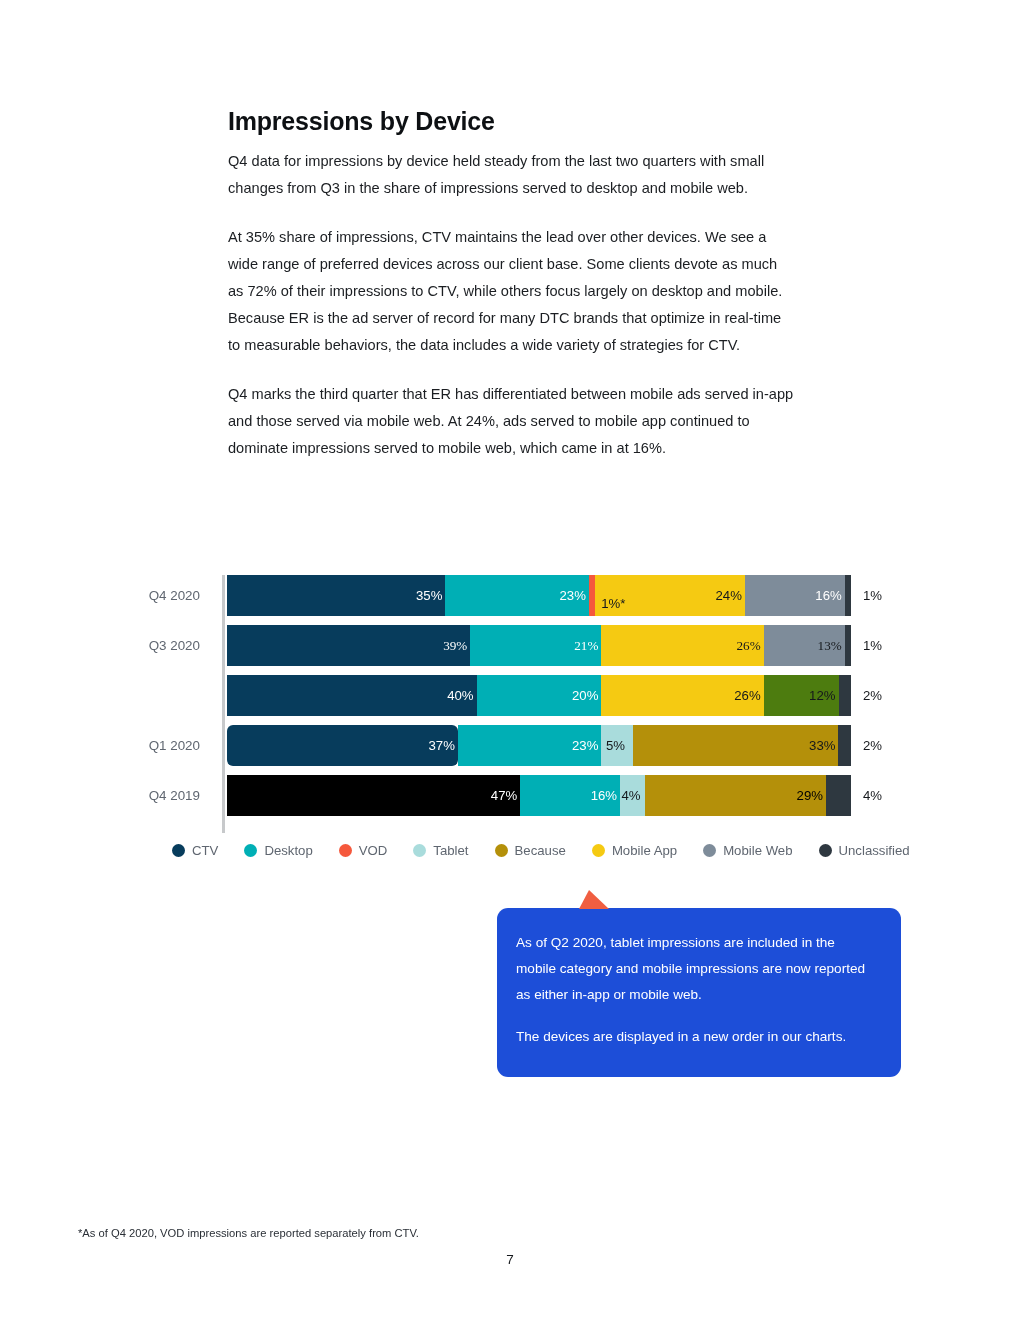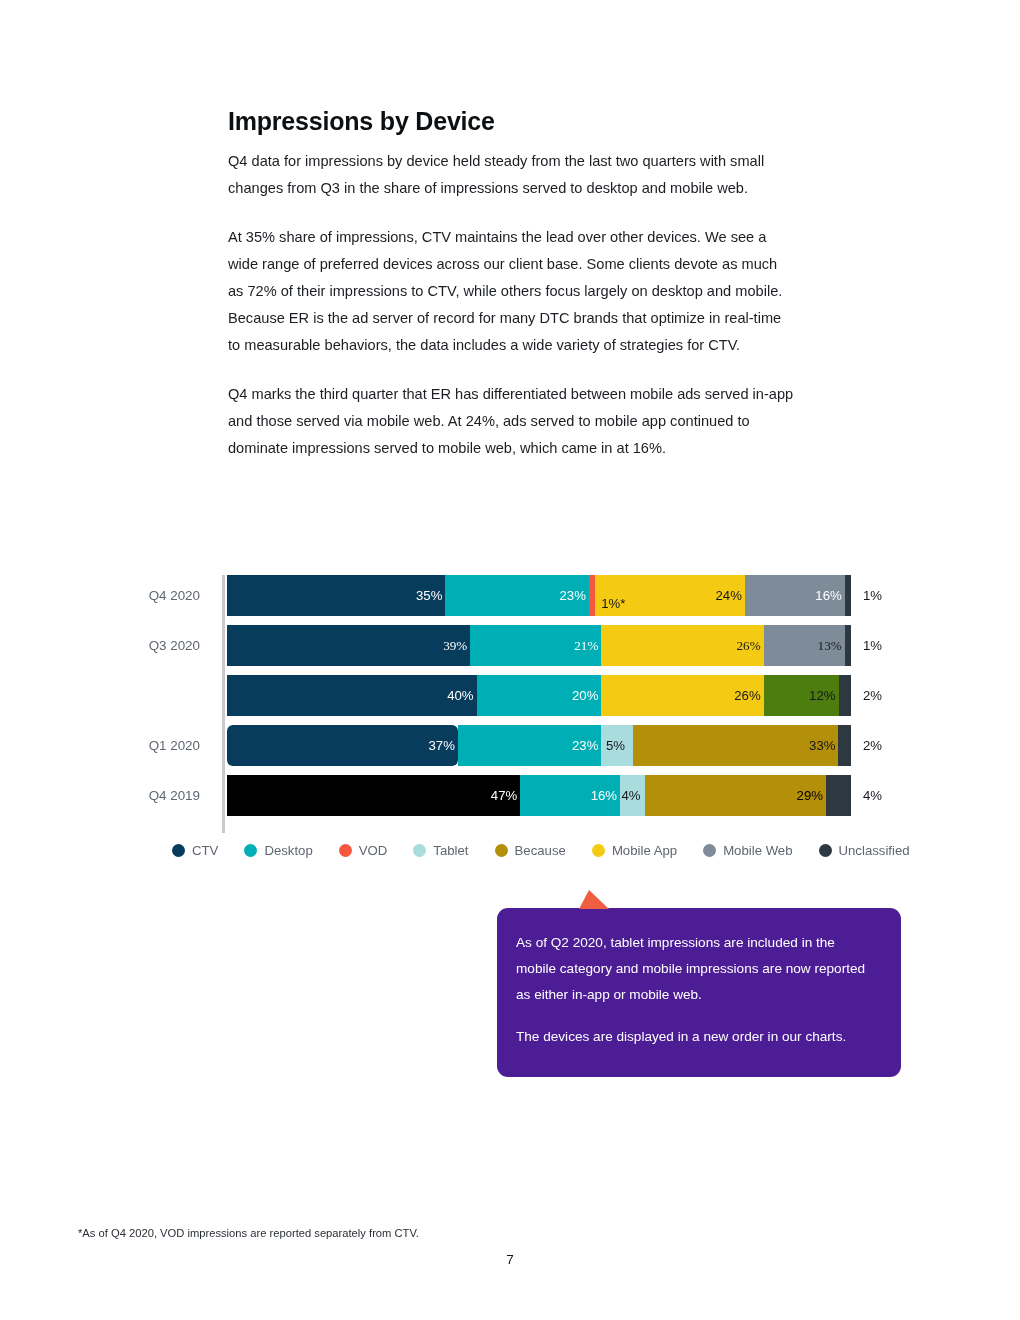--- a/index.html
+++ b/index.html
@@ -135,21 +135,21 @@
     white-space: nowrap;
   }
 
   
   .callout {
     position: absolute;
     left: 497px;
     top: 908px;
     width: 404px;
     box-sizing: border-box;
-    background: #4c1d95;
+    background: #1d4ed8;
     border-radius: 11px;
     padding: 22px 26px 20px 19px;
   }
   .callout:before {
     content: "";
     position: absolute;
     left: 82px;
     top: -18px;
     width: 0;
     height: 0;

